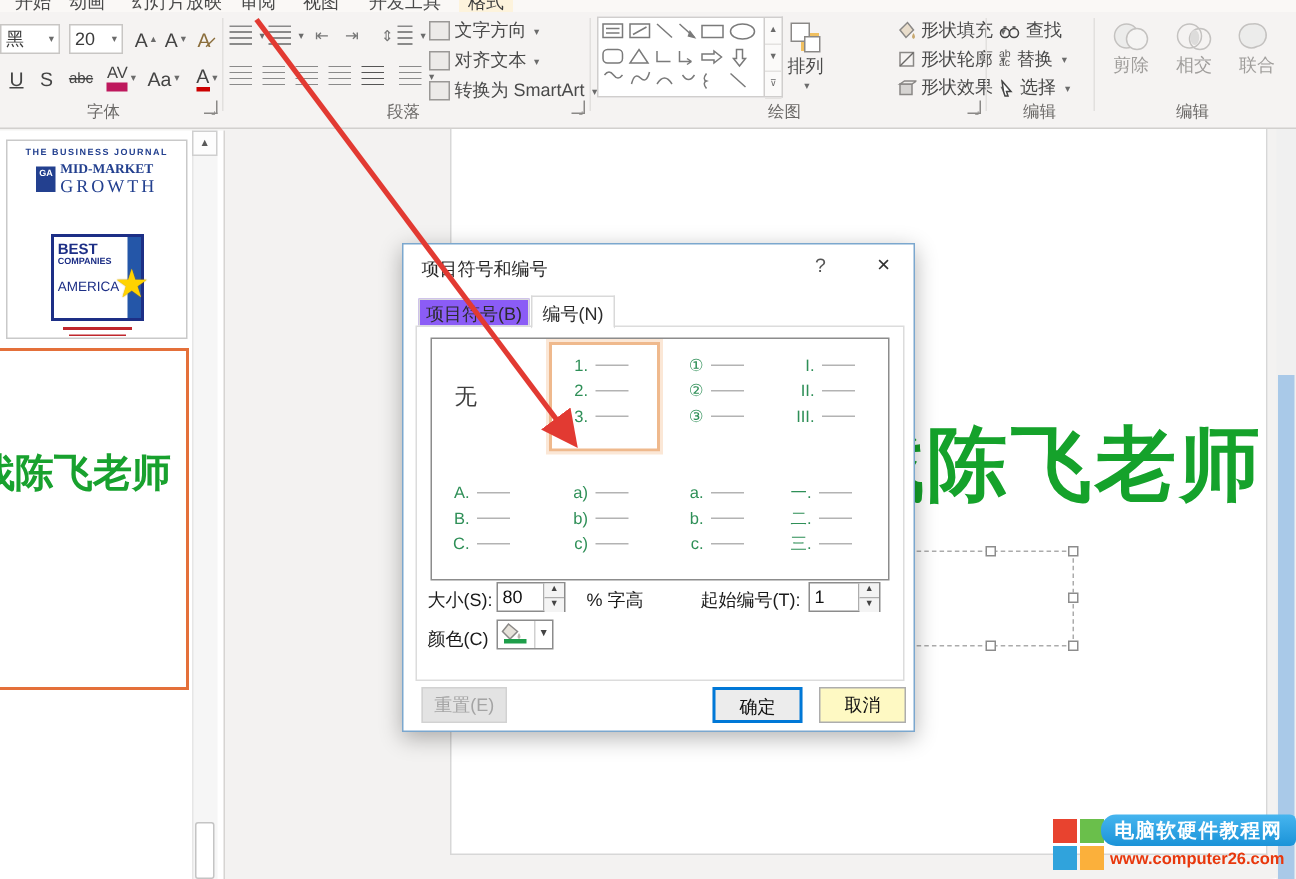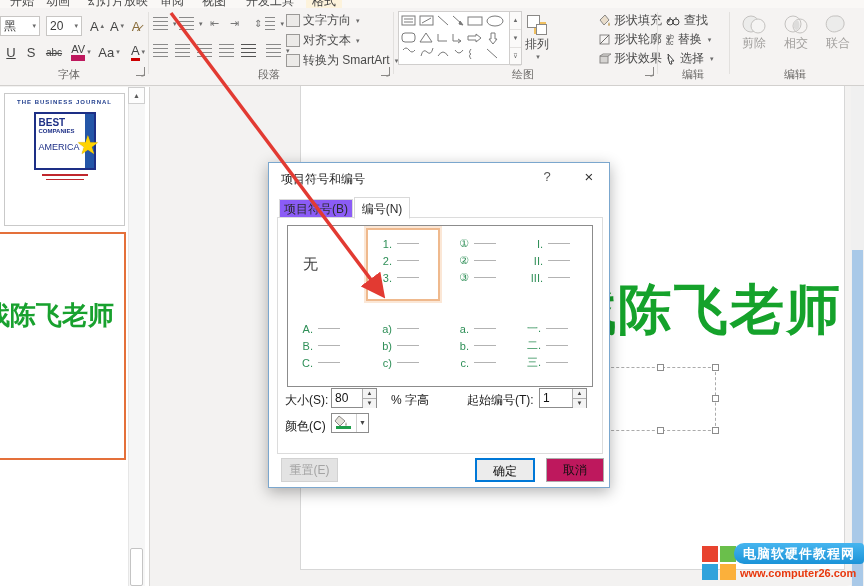--- a/index.html
+++ b/index.html
@@ -68,21 +68,21 @@
   .spin .btns { width:14px; border-left:1px solid #adadad; display:flex; flex-direction:column; }
   .spin .btns span { flex:1; font-size:6px; color:#444; text-align:center; line-height:9px; background:#f4f4f4; }
   .spin .btns span:first-child { border-bottom:1px solid #adadad; }
   .color-btn { left:62px; top:250px; width:38px; height:20px; border:1px solid #8c8c8c; background:#fff; display:flex; }
   .color-main { width:24px; position:relative; }
   .color-main .bar { position:absolute; left:4px; bottom:3px; width:15px; height:3px; background:#1e9e4a; }
   .color-arrow { width:12px; border-left:1px solid #d0d0d0; font-size:7px; color:#444; text-align:center; line-height:18px; }
   .dlg-btn { position:absolute; top:295px; height:24px; font-size:12px; text-align:center; line-height:22px; }
   .btn-reset { left:12px; width:57px; background:#e3e3e3; color:#a4a4a4; border:1px solid #d2d2d2; }
   .btn-ok { left:206px; width:60px; background:#ececec; color:#111; border:2px solid #0078d7; }
-  .btn-cancel { left:277px; width:58px; background:#be185d; color:#111; border:1px solid #adadad; }
+  .btn-cancel { left:277px; width:58px; background:#fef9c3; color:#111; border:1px solid #adadad; }
 
   
   #arrow-svg { left:0; top:0; width:864px; height:586px; z-index:30; pointer-events:none; }
   #watermark { left:700px; top:542px; width:164px; height:44px; z-index:15; }
   .win-sq { position:absolute; width:16px; height:16px; }
   .banner { position:absolute; left:34px; top:1px; width:130px; height:21px; border-radius:10px 4px 4px 10px; background:linear-gradient(#46b5ef,#1b93d8); color:#fff; font-weight:bold; font-size:13px; text-align:center; line-height:21px; letter-spacing:1px; }
   .wm-url { position:absolute; left:40px; top:25px; font-size:11px; font-weight:bold; color:#e8380d; }
 </style>
 </head>
 <body>
@@ -309,21 +309,28 @@
           <path d="M11 3 a8 8 0 1 0 3 15 a7 7 0 1 0 -3 -15" fill="#ececeb" stroke="#c4c2c0"></path>
         </svg>
       <span>联合</span>
     </div>
     <div class="abs glabel" style="left:784px">编辑</div>
   </div>
 
   <div id="thumbpanel" class="abs">
     <div class="abs thumb" style="left:4px;top:6px;width:121px;height:133px">
       <div style="text-align:center;font-size:6px;font-weight:bold;color:#23408f;letter-spacing:1px;margin-top:5px">THE BUSINESS JOURNAL</div>
-      <div style="position:relative;margin:7px auto 0 auto;width:62px;height:58px;border:2px solid #1d2f86;background:#fff">
+      <div style="display:flex;align-items:center;justify-content:center;gap:3px;margin-top:2px">
+        <span style="width:13px;height:17px;background:#23408f;color:#fff;font-size:6px;font-weight:bold;text-align:center;line-height:8px;padding-top:1px">GA</span>
+        <span>
+          <div style="font-size:9px;font-weight:bold;color:#23408f;font-family:'Liberation Serif',serif">MID-MARKET</div>
+          <div style="font-size:12px;color:#23408f;letter-spacing:2px;font-family:'Liberation Serif',serif">GROWTH</div>
+        </span>
+      </div>
+      <div style="position:relative;margin:24px auto 0 auto;width:62px;height:58px;border:2px solid #1d2f86;background:#fff">
         <span style="position:absolute;right:0;top:0;width:9px;height:100%;background:#2456a8"></span>
         <div style="font-size:10px;font-weight:bold;color:#1d2f86;margin:3px 0 0 3px">BEST</div>
         <div style="font-size:6px;font-weight:bold;color:#1d2f86;margin-left:3px">COMPANIES</div>
         <div style="font-size:9px;font-weight:normal;color:#1d2f86;margin:8px 0 0 3px">AMERICA</div>
         <span style="position:absolute;right:-6px;top:16px;font-size:26px;color:#ffd300;text-shadow:0 0 1px #b58900">★</span>
         <div style="position:absolute;left:6px;bottom:-8px;width:46px;height:2px;background:#c0272d"></div>
         <div style="position:absolute;left:10px;bottom:-12px;width:38px;height:1px;background:#c0272d"></div>
       </div>
     </div>
 

